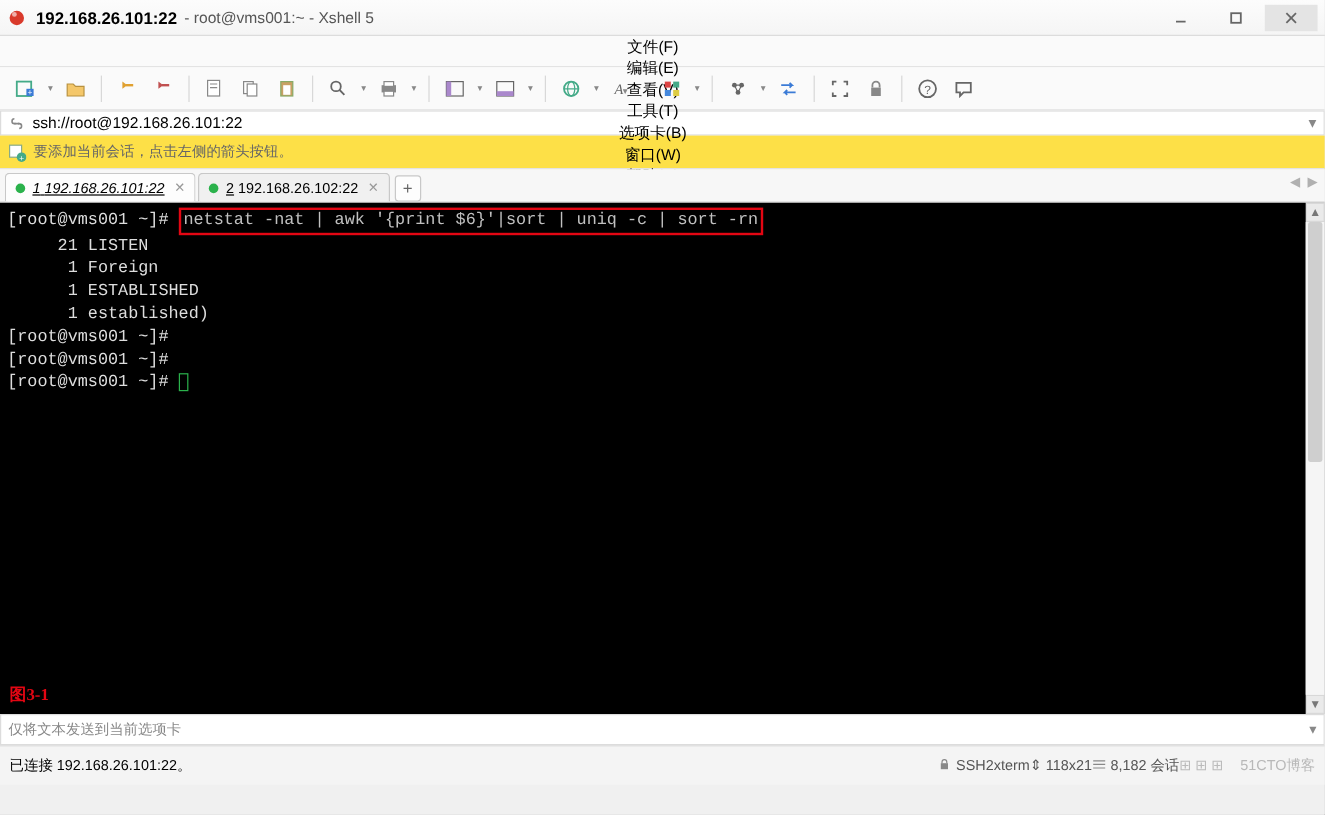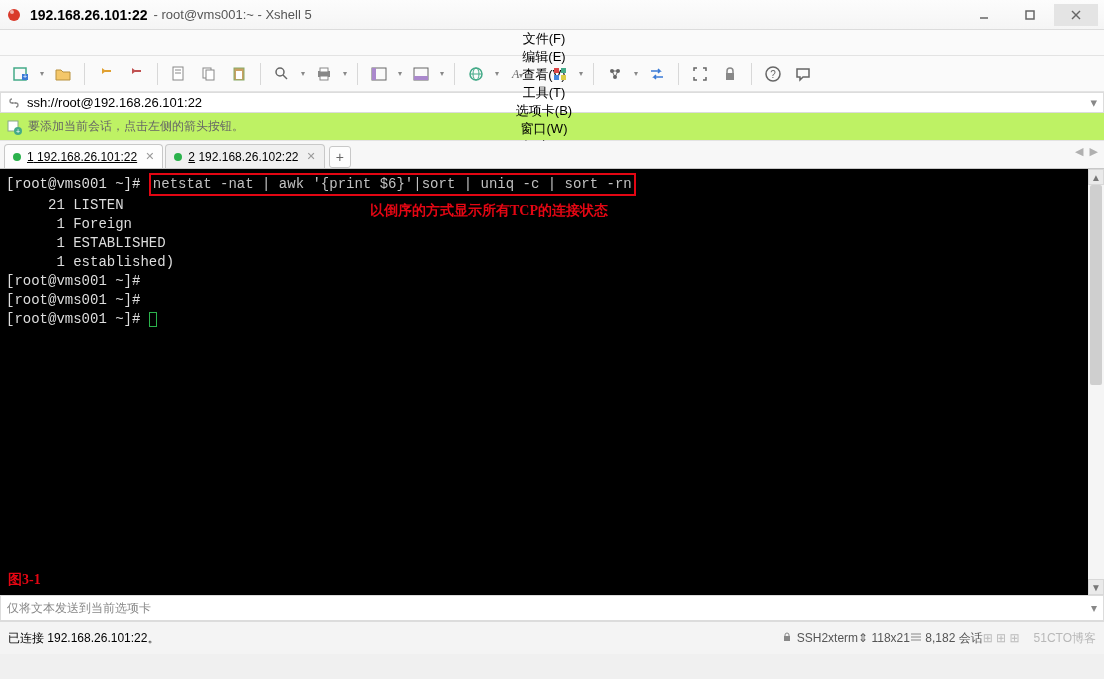--- a/index.html
+++ b/index.html
@@ -19,30 +19,30 @@
 .toolbar{height:36px;display:flex;align-items:center;background:#fafafa;border-bottom:1px solid #e3e3e3;padding:0 8px;gap:4px;}
 .tbtn{width:26px;height:26px;display:flex;align-items:center;justify-content:center;color:#555;border-radius:3px;}
 .tbtn svg{width:18px;height:18px;}
 .tsep{width:1px;height:22px;background:#d8d8d8;margin:0 4px;}
 .tdrop{width:8px;display:flex;align-items:center;justify-content:center;color:#888;font-size:8px;}
 
 .addrbar{height:21px;display:flex;align-items:center;background:#fff;border:1px solid #dcdcdc;margin:0;padding:0 6px;font-size:13px;}
 .addrbar .licon{width:14px;height:14px;margin-right:6px;}
 .addrbar .drop{margin-left:auto;color:#888;}
 
-.hintbar{height:28px;display:flex;align-items:center;background:#bef264;border-bottom:1px solid #e3e3e3;padding:0 6px;font-size:12px;color:#666;}
+.hintbar{height:28px;display:flex;align-items:center;background:#fde047;border-bottom:1px solid #e3e3e3;padding:0 6px;font-size:12px;color:#666;}
 .hintbar .hicon{width:16px;height:16px;margin-right:6px;}
 
 .tabbar{height:28px;display:flex;align-items:flex-end;background:#f7f7f7;border-bottom:1px solid #c8c8c8;padding:0 4px;position:relative;}
 .tab{height:24px;display:flex;align-items:center;padding:0 8px;border:1px solid #c8c8c8;background:#fdfdfd;border-bottom:none;font-size:12px;margin-right:2px;border-top-left-radius:4px;border-top-right-radius:4px;}
 .tab.inactive{background:#f0f0f0;}
 .tab .dot{width:8px;height:8px;border-radius:50%;margin-right:6px;}
 .tab .dot.g{background:#2bb24c;}
 .tab .close{margin-left:8px;color:#999;font-size:11px;}
-.tab.active .lbl{text-decoration:underline;}
+.tab.active .lbl{text-decoration:underline;font-style:italic;}
 .addtab{width:22px;height:22px;border:1px solid #c8c8c8;background:#fdfdfd;display:flex;align-items:center;justify-content:center;font-size:14px;color:#666;margin-left:2px;border-radius:3px;}
 .tabnav{position:absolute;right:6px;top:4px;font-size:11px;color:#b0b0b0;display:flex;gap:6px;}
 
 .termwrap{display:flex;background:#000;}
 .term{flex:1;height:426px;background:#000;color:#ddd;font-family:"Consolas","Courier New",monospace;font-size:14px;line-height:19px;padding:4px 6px;white-space:pre;position:relative;}
 .term .cmdbox{border:2px solid #e30613;padding:0 2px;display:inline-block;}
 .term .cmd{color:#c0c0c0;}
 .term .anno{color:#e30613;font-weight:bold;position:absolute;left:370px;top:32px;font-family:"Microsoft YaHei";}
 .term .fig{color:#e30613;font-weight:bold;position:absolute;left:8px;bottom:6px;font-family:"Microsoft YaHei";}
 .term .cur{display:inline-block;width:8px;height:15px;border:1px solid #2bb24c;vertical-align:middle;}
@@ -282,21 +282,20 @@
 
 <div class="termwrap">
 <div class="term"><span>[root@vms001 ~]#</span> <span class="cmdbox"><span class="cmd">netstat -nat | awk '{print $6}'|sort | uniq -c | sort -rn</span></span>
 <span>     21 LISTEN</span>
 <span>      1 Foreign</span>
 <span>      1 ESTABLISHED</span>
 <span>      1 established)</span>
 <span>[root@vms001 ~]#</span>
 <span>[root@vms001 ~]#</span>
 <span>[root@vms001 ~]#</span> <span class="cur"></span>
-<div class="anno">以倒序的方式显示所有TCP的连接状态</div>
 <div class="fig">图3-1</div>
 </div>
 <div class="vscroll">
   <div class="arr">▲</div>
   <div class="track">
         <div class="thumb"></div>
       </div>
   <div class="arr">▼</div>
 </div>
 </div>

